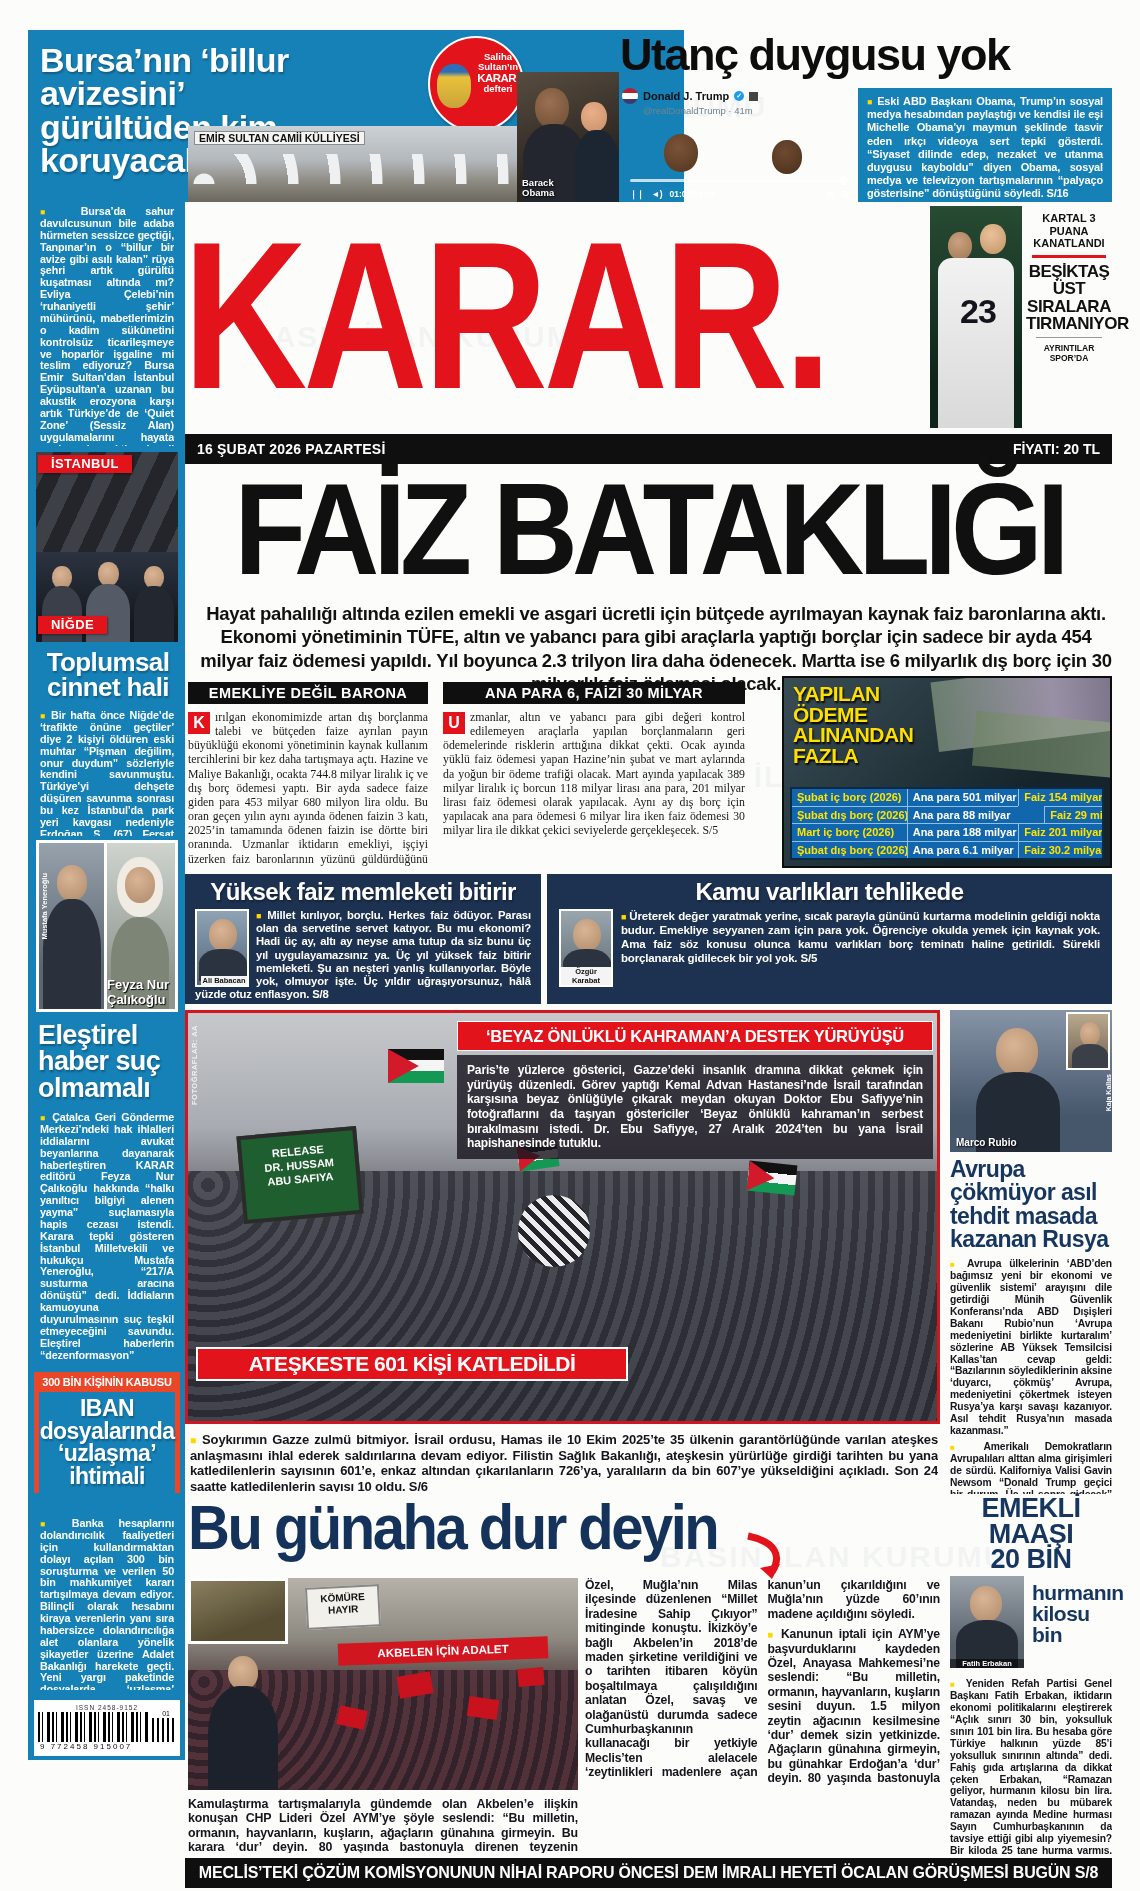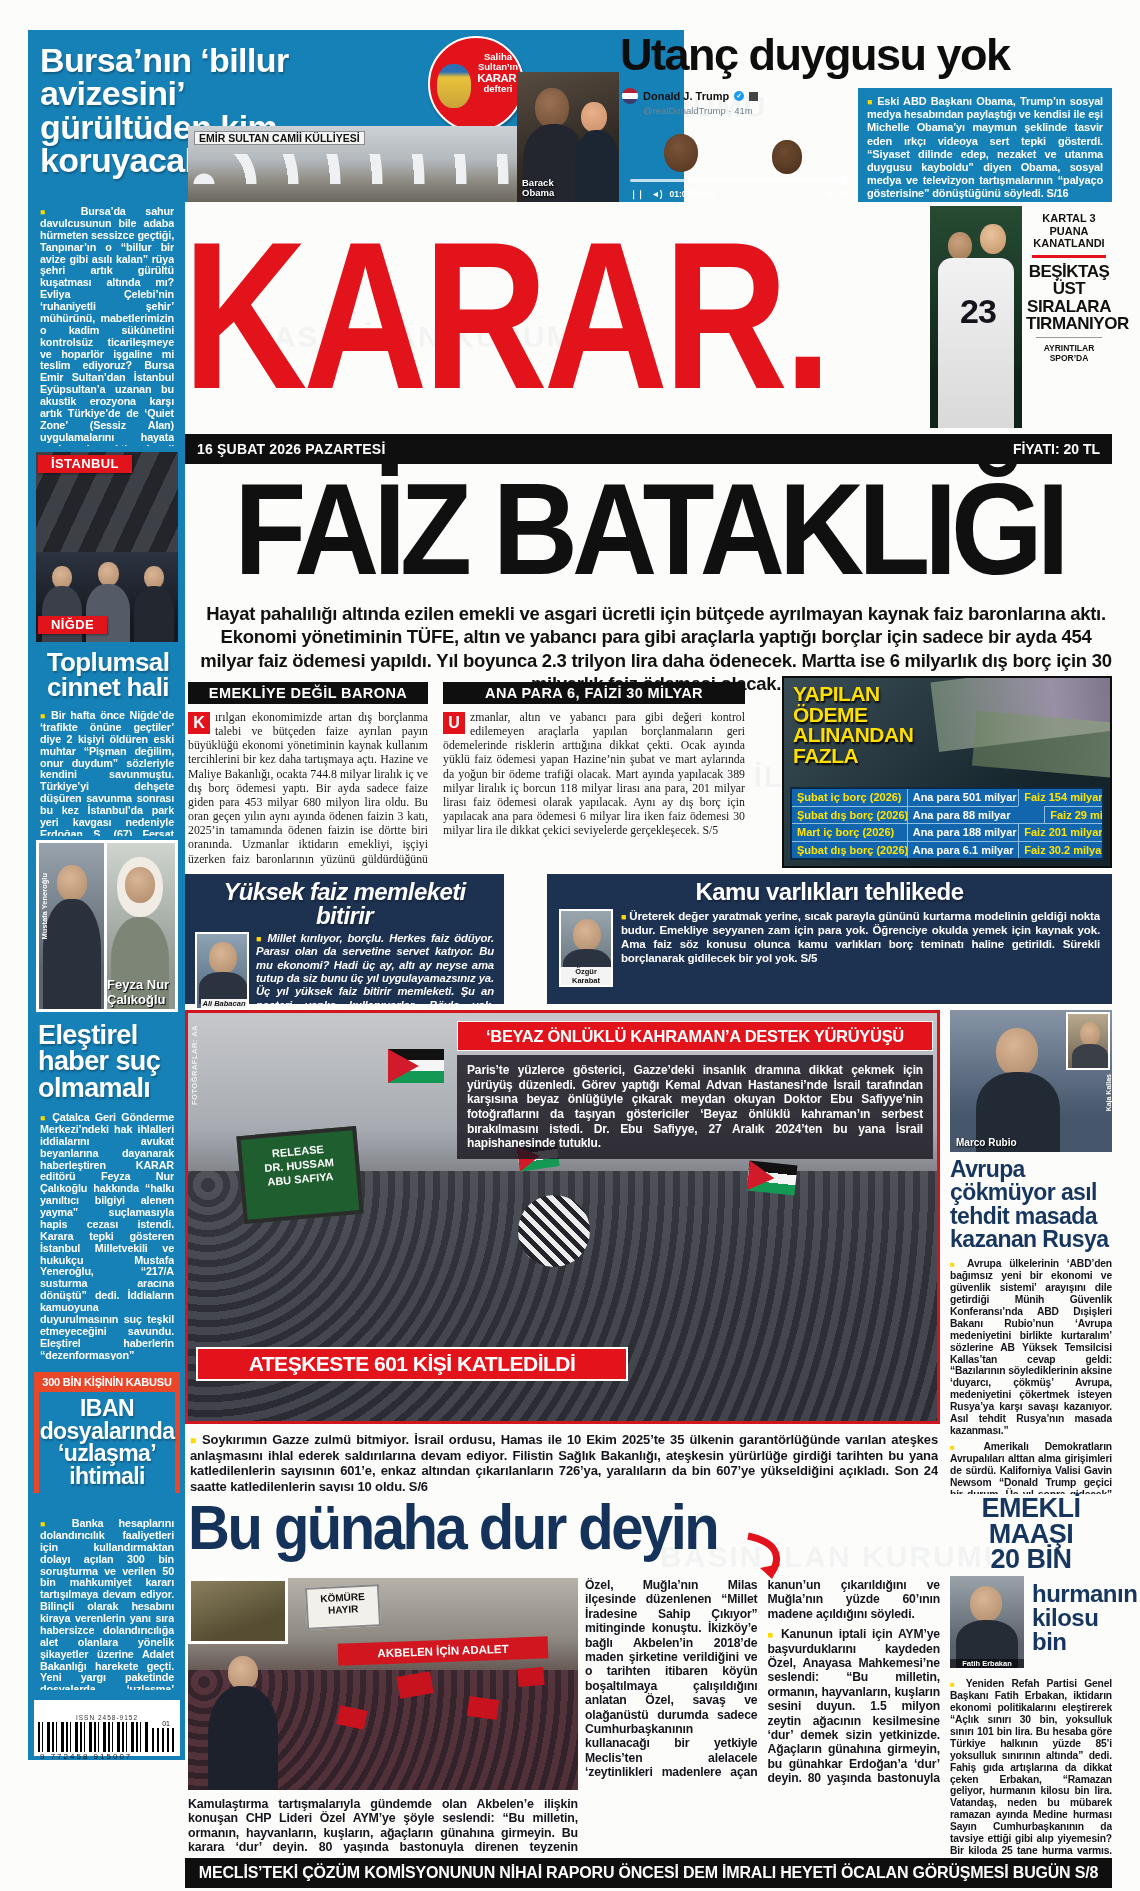--- a/index.html
+++ b/index.html
@@ -150,21 +150,21 @@
     <span class="cell" style="color:#ffe400;margin-left:26px;">Faiz 29 milyar</span>
     <span class="cell" style="color:#ffe400;border-left:none;">Mart iç borç (2026)</span>
     <span class="cell" style="color:#fff;">Ana para 188 milyar</span>
     <span class="cell" style="color:#ffe400;">Faiz 201 milyar</span>
     <span class="cell" style="color:#ffe400;border-left:none;">Şubat dış borç (2026)</span>
     <span class="cell" style="color:#fff;">Ana para 6.1 milyar</span>
     <span class="cell" style="color:#ffe400;">Faiz 30.2 milyar</span>
   </div>
 </div>
 
-<div class="abs" style="left:185px;top:874px;width:319px;height:130px;background:#1d3150;padding:6px 10px;font-style:italic;">
+<div class="abs" style="left:185px;top:874px;width:356px;height:130px;background:#1d3150;padding:6px 10px;">
   <div class="whead" style="text-align:center;font-size:24px;">Yüksek faiz memleketi bitirir</div>
   <div style="margin-top:5px;overflow:hidden;">
     <div class="photo" style="position:relative;float:left;width:54px;height:78px;border:2px solid #fff;margin-right:7px;background:linear-gradient(180deg,#8fa3b5,#51667c);">
       <i class="p-head" style="left:12px;top:8px;width:28px;height:32px;"></i>
       <i class="p-torso" style="left:2px;top:38px;width:48px;height:32px;"></i>
       <span class="abs" style="left:4px;right:0;bottom:0;background:#f4f4f4;color:#111;font-weight:700;font-size:7.5px;text-align:center;">Ali Babacan</span>
     </div>
     <p class="sidetxt bul" style="font-size:11.3px;line-height:1.18;"><span>Millet kırılıyor, borçlu. Herkes faiz ödüyor. Parası olan da servetine servet katıyor. Bu mu ekonomi? Hadi üç ay, altı ay neyse ama tutup da siz bunu üç yıl uygulayamazsınız ya. Üç yıl yüksek faiz bitirir memleketi. Şu an neşteri yanlış kullanıyorlar. Böyle yok, olmuyor işte. Üç yıldır uğraşıyorsunuz, hâlâ yüzde otuz enflasyon. S/8</span></p>
   </div>
 </div>
@@ -247,21 +247,21 @@
 <p class="abs darktxt" style="left:188px;top:1797px;width:390px;height:56px;font-size:12.4px;line-height:1.16;overflow:hidden;font-weight:800;">Kamulaştırma tartışmalarıyla gündemde olan Akbelen’e ilişkin konuşan CHP Lideri Özel AYM’ye şöyle seslendi: “Bu milletin, ormanın, hayvanların, kuşların, ağaçların günahına girmeyin. Bu karara ‘dur’ deyin. 80 yaşında bastonuyla direnen teyzenin gözyaşını düşünün”</p>
 
 <div class="abs navy preline" style="left:950px;top:1496px;width:162px;text-align:center;font-size:27px;font-weight:800;line-height:.95;letter-spacing:-.5px;">EMEKLİ
 MAAŞI
 20 BİN</div>
 <div class="photo" style="left:950px;top:1576px;width:74px;height:92px;background:linear-gradient(180deg,#9aa2aa,#59616b 75%);">
   <i class="p-head" style="left:20px;top:10px;width:32px;height:36px;"></i>
   <i class="p-torso" style="left:6px;top:44px;width:62px;height:48px;background:#262c36;"></i>
   <span class="abs" style="left:0;right:0;bottom:0;background:rgba(0,0,0,.55);color:#fff;font-weight:700;font-size:7.5px;text-align:center;">Fatih Erbakan</span>
 </div>
-<div class="abs navy" style="left:1032px;top:1582px;width:80px;font-size:24px;font-weight:800;line-height:1;letter-spacing:-.5px;">hurmanın kilosu bin</div>
+<div class="abs navy" style="left:1032px;top:1582px;width:80px;font-size:21px;font-weight:800;line-height:1;letter-spacing:-.5px;">hurmanın kilosu bin</div>
 <p class="abs darktxt bul" style="left:950px;top:1678px;width:162px;height:176px;font-size:10.3px;line-height:1.16;overflow:hidden;"><span>Yeniden Refah Partisi Genel Başkanı Fatih Erbakan, iktidarın ekonomi politikalarını eleştirerek “Açlık sınırı 30 bin, yoksulluk sınırı 101 bin lira. Bu hesaba göre Türkiye halkının yüzde 85’i yoksulluk sınırının altında” dedi. Fahiş gıda artışlarına da dikkat çeken Erbakan, “Ramazan geliyor, hurmanın kilosu bin lira. Vatandaş, neden bu mübarek ramazan ayında Medine hurması Sayın Cumhurbaşkanının da tavsiye ettiği gibi alıp yiyemesin? Bir kiloda 25 tane hurma varmış. Yani tanesi 40 lira” ifadelerini kullandı. S/8</span></p>
 
 <div class="abs" style="left:185px;top:1858px;width:927px;height:30px;background:#0f0f0f;color:#fff;font-weight:800;font-size:16px;text-align:center;line-height:30px;letter-spacing:-.2px;">MECLİS’TEKİ ÇÖZÜM KOMİSYONUNUN NİHAİ RAPORU ÖNCESİ DEM İMRALI HEYETİ ÖCALAN GÖRÜŞMESİ BUGÜN S/8</div>
 
 <p class="abs sidetxt bul" style="left:40px;top:206px;width:134px;height:240px;overflow:hidden;"><span>Bursa’da sahur davulcusunun bile adaba hürmeten sessizce geçtiği, Tanpınar’ın o “billur bir avize gibi asılı kalan” rüya şehri artık gürültü kuşatması altında mı? Evliya Çelebi’nin ‘ruhaniyetli şehir’ mühürünü, mabetlerimizin o kadim sükûnetini kontrolsüz ticarileşmeye ve hoparlör işgaline mi teslim ediyoruz? Bursa Emir Sultan’dan İstanbul Eyüpsultan’a uzanan bu akustik erozyona karşı artık Türkiye’de de ‘Quiet Zone’ (Sessiz Alan) uygulamalarını hayata geçirmenin vakti gelmedi mi? Sadece binaları değil, o binaların içindeki ruhu da muhafaza etmek için ne zaman harekete geçeceğiz? S/2</span></p>
 
 <div class="photo" style="left:36px;top:452px;width:142px;height:100px;background:repeating-linear-gradient(115deg,#3d4046 0 16px,#23252b 16px 32px),linear-gradient(#555,#222);">
   <span class="red-label" style="left:2px;top:3px;">İSTANBUL</span>
 </div>
 <div class="photo" style="left:36px;top:552px;width:142px;height:90px;background:linear-gradient(180deg,#2c3340,#14181f 80%);">
@@ -298,21 +298,21 @@
 
 <div class="abs" style="left:34px;top:1372px;width:146px;border-left:5px solid #e8472a;border-right:5px solid #e8472a;padding-bottom:6px;">
   <div style="background:#e8472a;color:#fff;font-weight:800;font-size:11px;text-align:center;line-height:20px;letter-spacing:-.2px;">300 BİN KİŞİNİN KABUSU</div>
   <div class="whead preline" style="font-size:23px;text-align:center;margin-top:5px;">IBAN
 dosyalarında
 ‘uzlaşma’
 ihtimali</div>
 </div>
 <p class="abs sidetxt bul" style="left:40px;top:1518px;width:134px;height:172px;overflow:hidden;"><span>Banka hesaplarını dolandırıcılık faaliyetleri için kullandırmaktan dolayı açılan 300 bin soruşturma ve verilen 50 bin mahkumiyet kararı tartışılmaya devam ediyor. Bilinçli olarak hesabını kiraya verenlerin yanı sıra habersizce dolandırıcılığa alet olanlara yönelik şikayetler üzerine Adalet Bakanlığı harekete geçti. Yeni yargı paketinde dosyalarda ‘uzlaşma’ ihtimali gündeme geldi. S/3</span></p>
 
-<div class="abs" style="left:34px;top:1700px;width:146px;height:56px;background:#fff;padding:14px 4px;">
+<div class="abs" style="left:34px;top:1700px;width:146px;height:56px;background:#fff;padding:4px 4px;">
   <div style="font-size:6.5px;text-align:center;letter-spacing:1px;color:#333;">ISSN 2458-9152</div>
   <div style="position:relative;height:30px;margin-top:1px;">
     <i class="abs" style="left:0;top:0;width:112px;height:30px;background:repeating-linear-gradient(90deg,#000 0 2px,#fff 2px 4px,#000 4px 5px,#fff 5px 9px,#000 9px 12px,#fff 12px 14px);"></i>
     <i class="abs" style="right:2px;top:6px;width:22px;height:24px;background:repeating-linear-gradient(90deg,#000 0 2px,#fff 2px 5px);"></i>
     <span class="abs" style="right:6px;top:-2px;font-size:7px;color:#111;">01</span>
   </div>
   <div style="font-size:8px;letter-spacing:2px;color:#111;text-align:left;padding-left:2px;">9 772458 915007</div>
 </div>
 
 </body></html>

